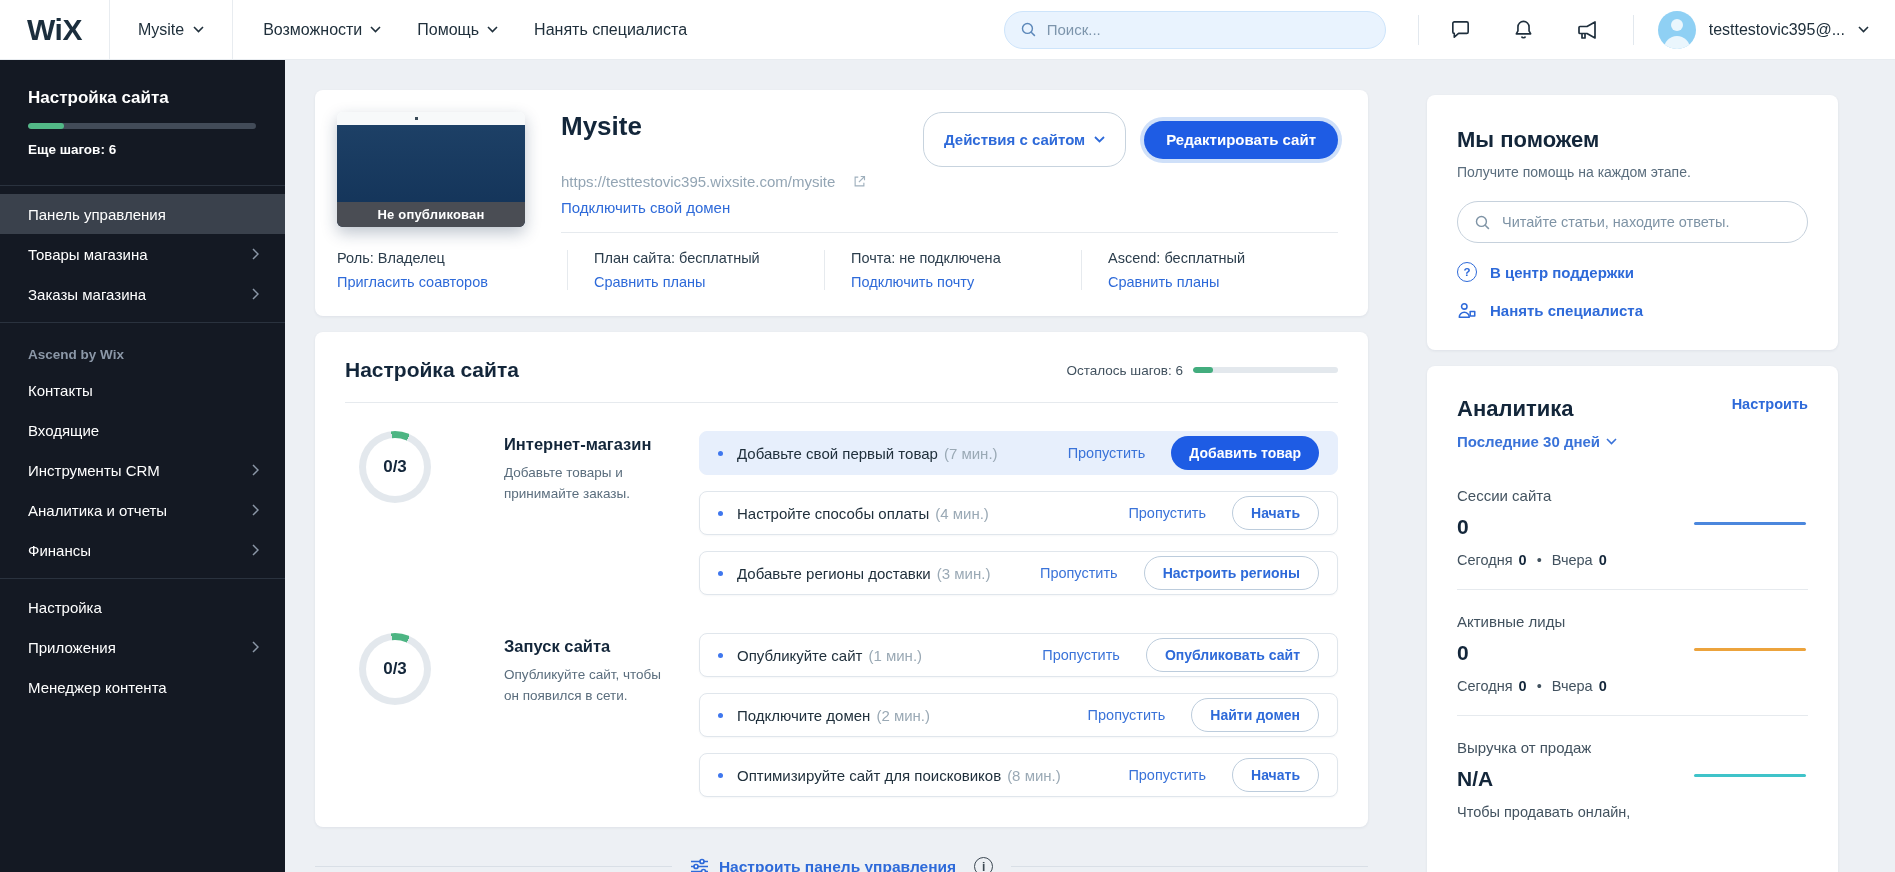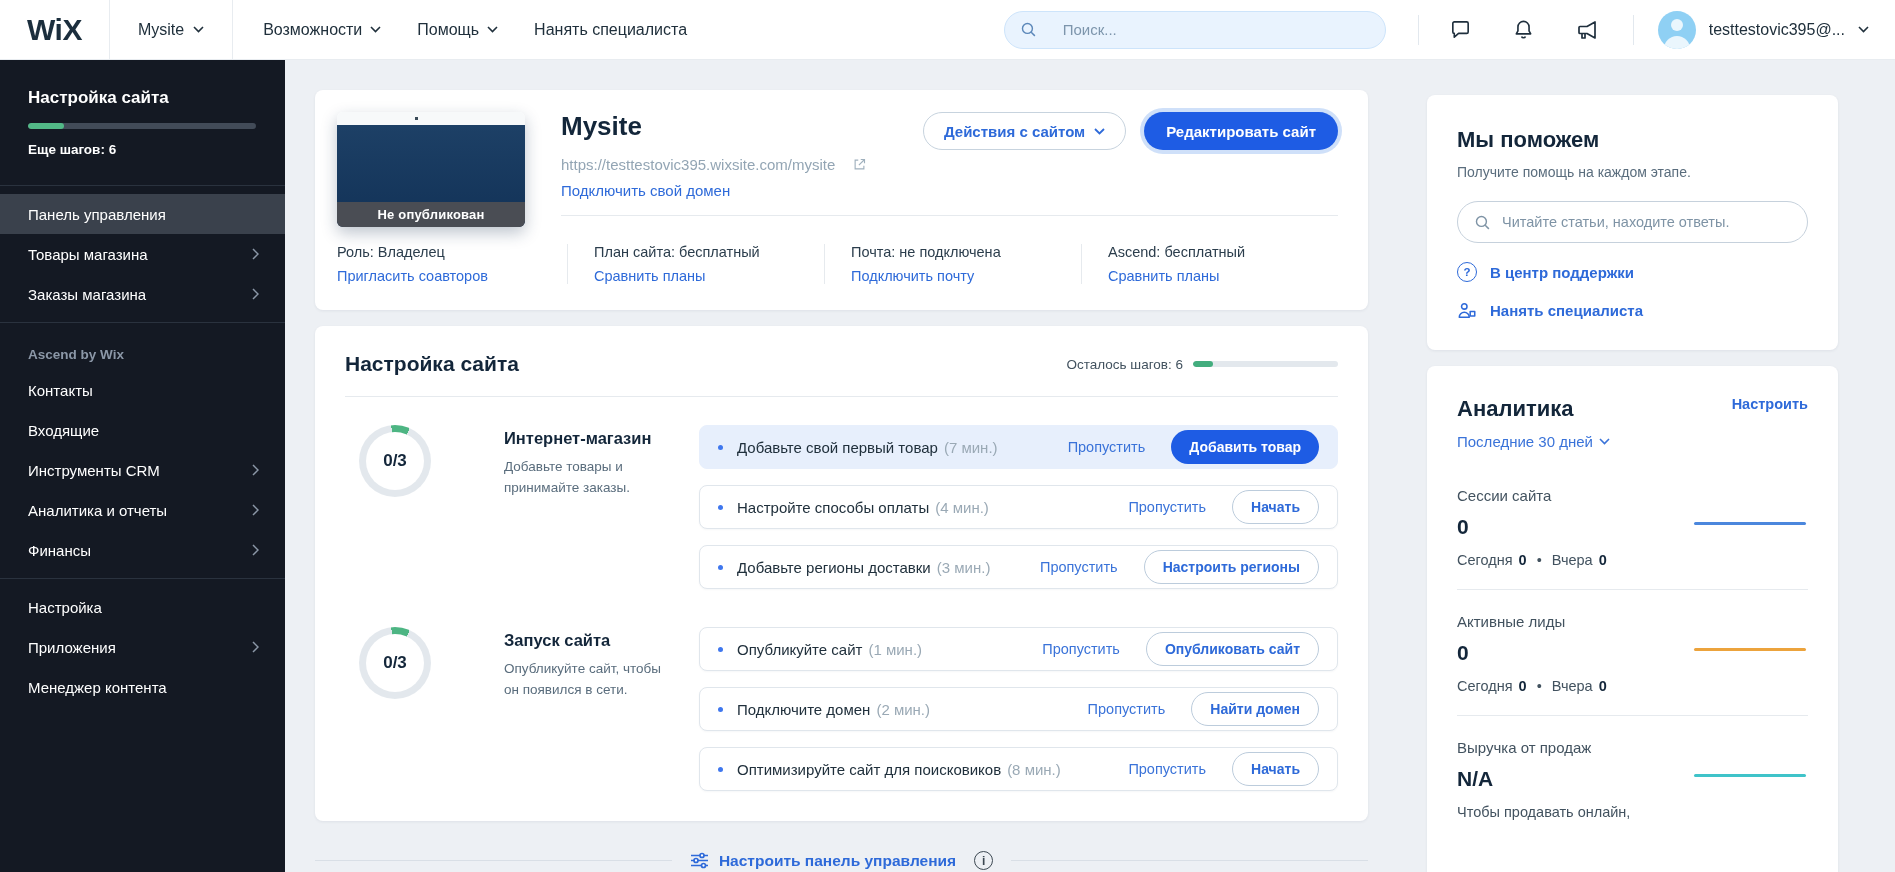--- a/index.html
+++ b/index.html
@@ -17,21 +17,21 @@
   .logo{ font-size:30px; font-weight:800; color:#1b2e3d; padding:0 27px; letter-spacing:-.5px; cursor:pointer;}
   .tb-sep-full{ width:1px; align-self:stretch; background:#e8ecf0; }
   .tb-sep{ width:1px; height:30px; background:#e2e8ee; }
   .tb-site{ display:flex; align-items:center; gap:9px; padding:0 28px; font-size:16px; color:#20303c; cursor:pointer;}
   .tb-nav{ display:flex; align-items:center; gap:36px; margin-left:30px; }
   .tb-nav-item{ display:flex; align-items:center; gap:8px; font-size:16px; color:#20303c; cursor:pointer; }
   .chev{ color:#20303c; }
   .tb-search{ margin-left:auto; width:382px; height:38px; border-radius:19px; background:#e9f3fe;
     border:1px solid #cde4fb; display:flex; align-items:center; gap:10px; padding:0 15px; margin-right:32px;}
   .tb-search svg{ color:#5b87b9; }
-  .tb-search input{ flex:1; border:none; outline:none; background:transparent; font:15px "Liberation Sans",sans-serif; color:#41586e;margin-left:16px;}
+  .tb-search input{ flex:1; border:none; outline:none; background:transparent; font:15px "Liberation Sans",sans-serif; color:#41586e;}
   .tb-search input::placeholder{ color:#7d95ac; }
   .tb-icons{ display:flex; align-items:center; gap:40px; color:#1f2f3d; padding:0 34px 0 30px;}
   .tb-icon{ cursor:pointer; }
   .tb-account{ display:flex; align-items:center; gap:13px; padding:0 26px 0 24px; cursor:pointer;justify-content:center;}
   .avatar{ width:38px; height:38px; border-radius:50%; background:#8fd0f4; overflow:hidden; display:flex; align-items:flex-end; justify-content:center;}
   .tb-email{ font-size:16px; color:#20303c; }
 
   
   .sidebar{ position:fixed; top:60px; left:0; bottom:0; width:285px; background:#141923; color:#fff; }
   .sb-head{ padding:28px 28px 20px; }
@@ -63,21 +63,21 @@
   .thumb-bar i{ position:absolute; left:78px; top:5px; width:3px; height:3px; background:#3a4a58; }
   .thumb-body{ position:absolute; top:13px; left:0; right:0; bottom:0;
     background:linear-gradient(180deg,#1d4066 0%,#143althebackground 100%);
     background:linear-gradient(180deg,#1d4066 0%,#123257 100%); }
   .thumb-badge{ position:absolute; left:0; right:0; bottom:0; height:25px; background:#4a4d54;
     color:#fff; font-size:13px; font-weight:700; display:flex; align-items:center; justify-content:center; letter-spacing:.2px;}
   .site-right{ flex:1; padding-left:36px; display:flex; flex-direction:column; }
   .site-head{ display:flex; align-items:flex-start; }
   .site-title{ font-size:26px; font-weight:700; color:#13263a; line-height:1.1; }
   .site-actions{ margin-left:auto; display:flex; align-items:center; gap:18px; }
-  .btn-outline{ height:38px; border-radius:19px; border:1px solid #c7d3de; background:#fff; color:#2e6ad9;
+  .btn-outline{ height:55px; border-radius:19px; border:1px solid #c7d3de; background:#fff; color:#2e6ad9;
     font:700 15px "Liberation Sans",sans-serif; padding:0 20px; display:flex; align-items:center; gap:9px; cursor:pointer;}
   .btn-primary{ height:38px; border-radius:19px; border:none; background:#1e5ce4; color:#fff;
     font:700 15px "Liberation Sans",sans-serif; padding:0 22px; cursor:pointer; box-shadow:0 0 0 4px #cfe0f9; }
   .site-url{ margin-top:6px; display:flex; align-items:center; gap:17px; font-size:15px; color:#93a5b4; }
   .site-url svg{ color:#9fb0bd; cursor:pointer; }
   .link{ color:#2e6ad9; cursor:pointer; }
   .site-domain{ margin-top:9px; font-size:15px; }
   .site-head-div{ border-bottom:1px solid #e6eaee; margin-top:16px; }
   .info-row{ display:flex; margin-top:17px; }
   .info-col{ flex:1; }
@@ -135,21 +135,21 @@
   .help-link{ margin-top:19px; display:flex; align-items:center; gap:13px; color:#2e6ad9;
     font-size:15px; font-weight:700; cursor:pointer; }
   .q-icon{ width:20px; height:20px; border-radius:50%; border:1.6px solid #2e6ad9; display:flex;
     align-items:center; justify-content:center; font-size:11.5px; font-weight:700; }
 
   
   .an-card{ margin-top:16px; padding:30px 30px; height:540px; }
   .an-head{ display:flex; align-items:flex-start; }
   .an-title{ font-size:22px; font-weight:700; color:#13263a; }
   .an-config{ margin-left:auto; font-size:14.5px; font-weight:700; }
-  .an-period{ margin-top:11px; display:flex; align-items:center; gap:6px; font-size:15px; color:#3a73d9; cursor:pointer;}
+  .an-period{ margin-top:11px; display:flex; align-items:center; gap:6px; font-size:15px; color:#3a73d9; cursor:pointer;font-weight:bold;}
   .metric{ position:relative; padding:23px 0 21px; border-bottom:1px solid #e6eaee; }
   .metric.first{ margin-top:14px; }
   .metric.last{ border-bottom:none; }
   .m-label{ font-size:15px; color:#42525f; }
   .m-value{ margin-top:11px; font-size:21px; font-weight:700; color:#13263a; }
   .m-spark{ position:absolute; right:2px; top:58px; width:112px; height:3px; border-radius:2px; }
   .spark-blue{ background:#4b87dd; }
   .spark-orange{ background:#eca33c; }
   .spark-teal{ background:#3fc3c9; }
   .m-sub{ margin-top:13px; font-size:14.5px; color:#42525f; display:flex; align-items:center; gap:6px; }

